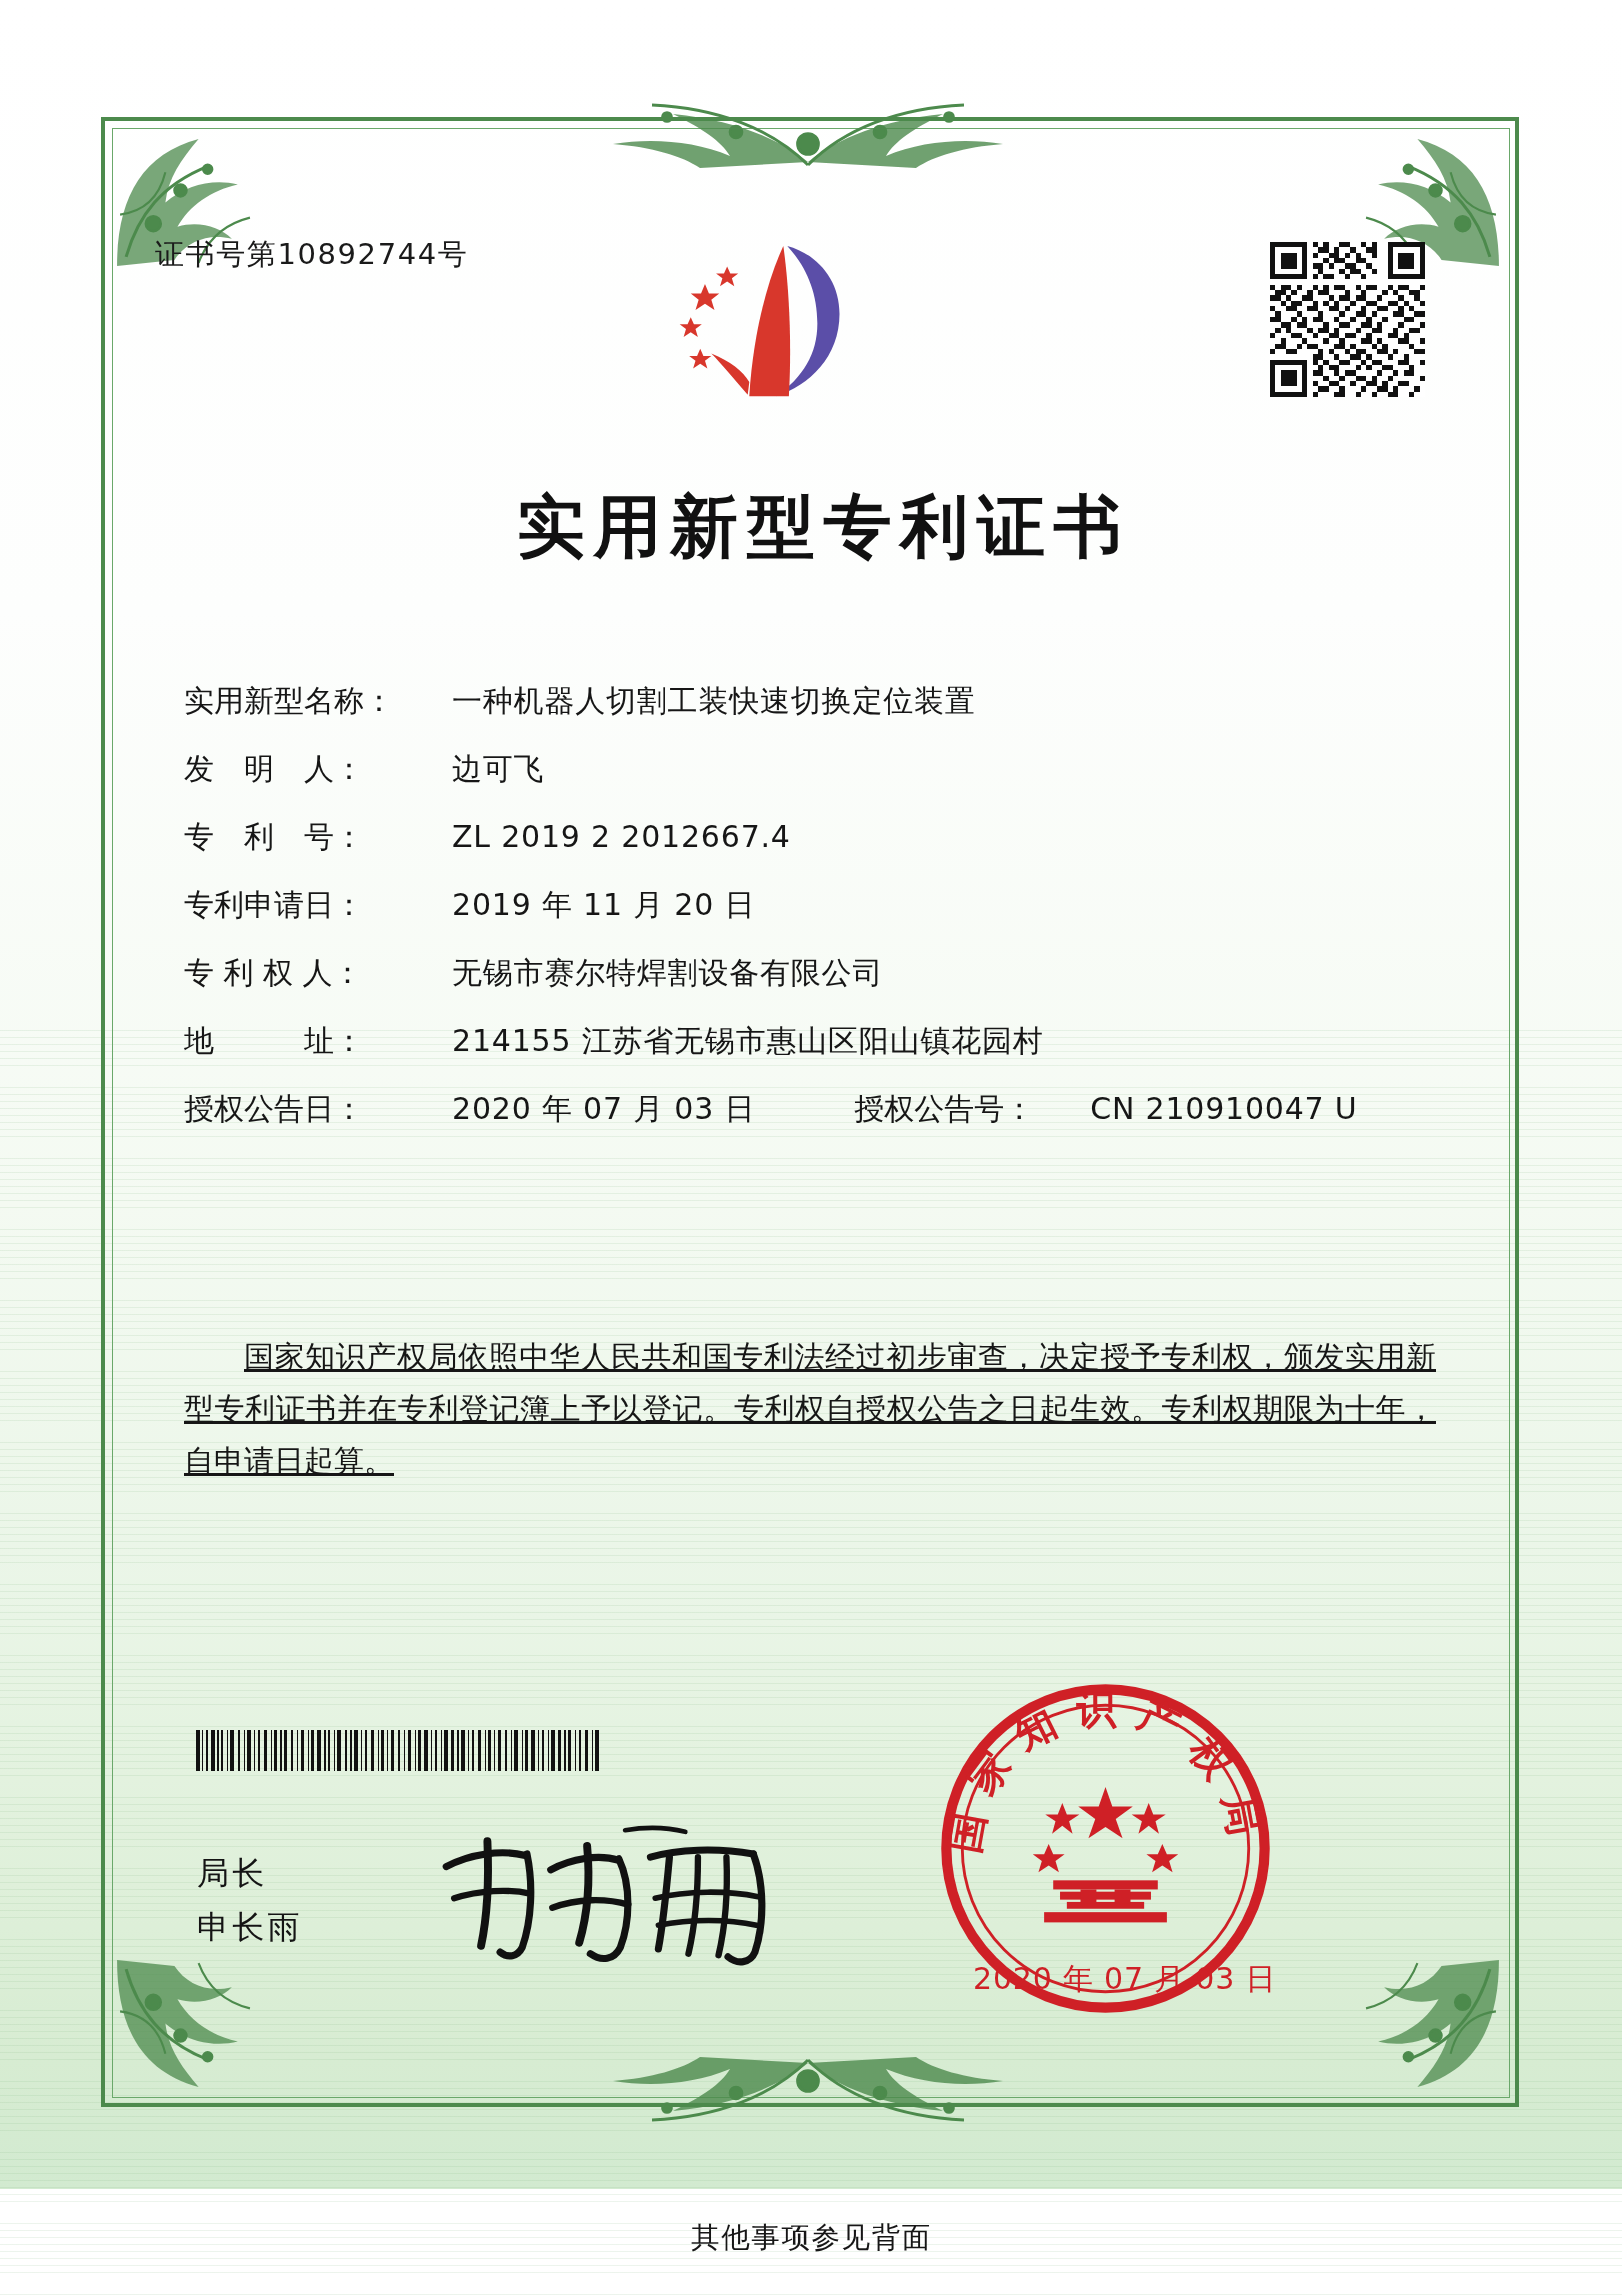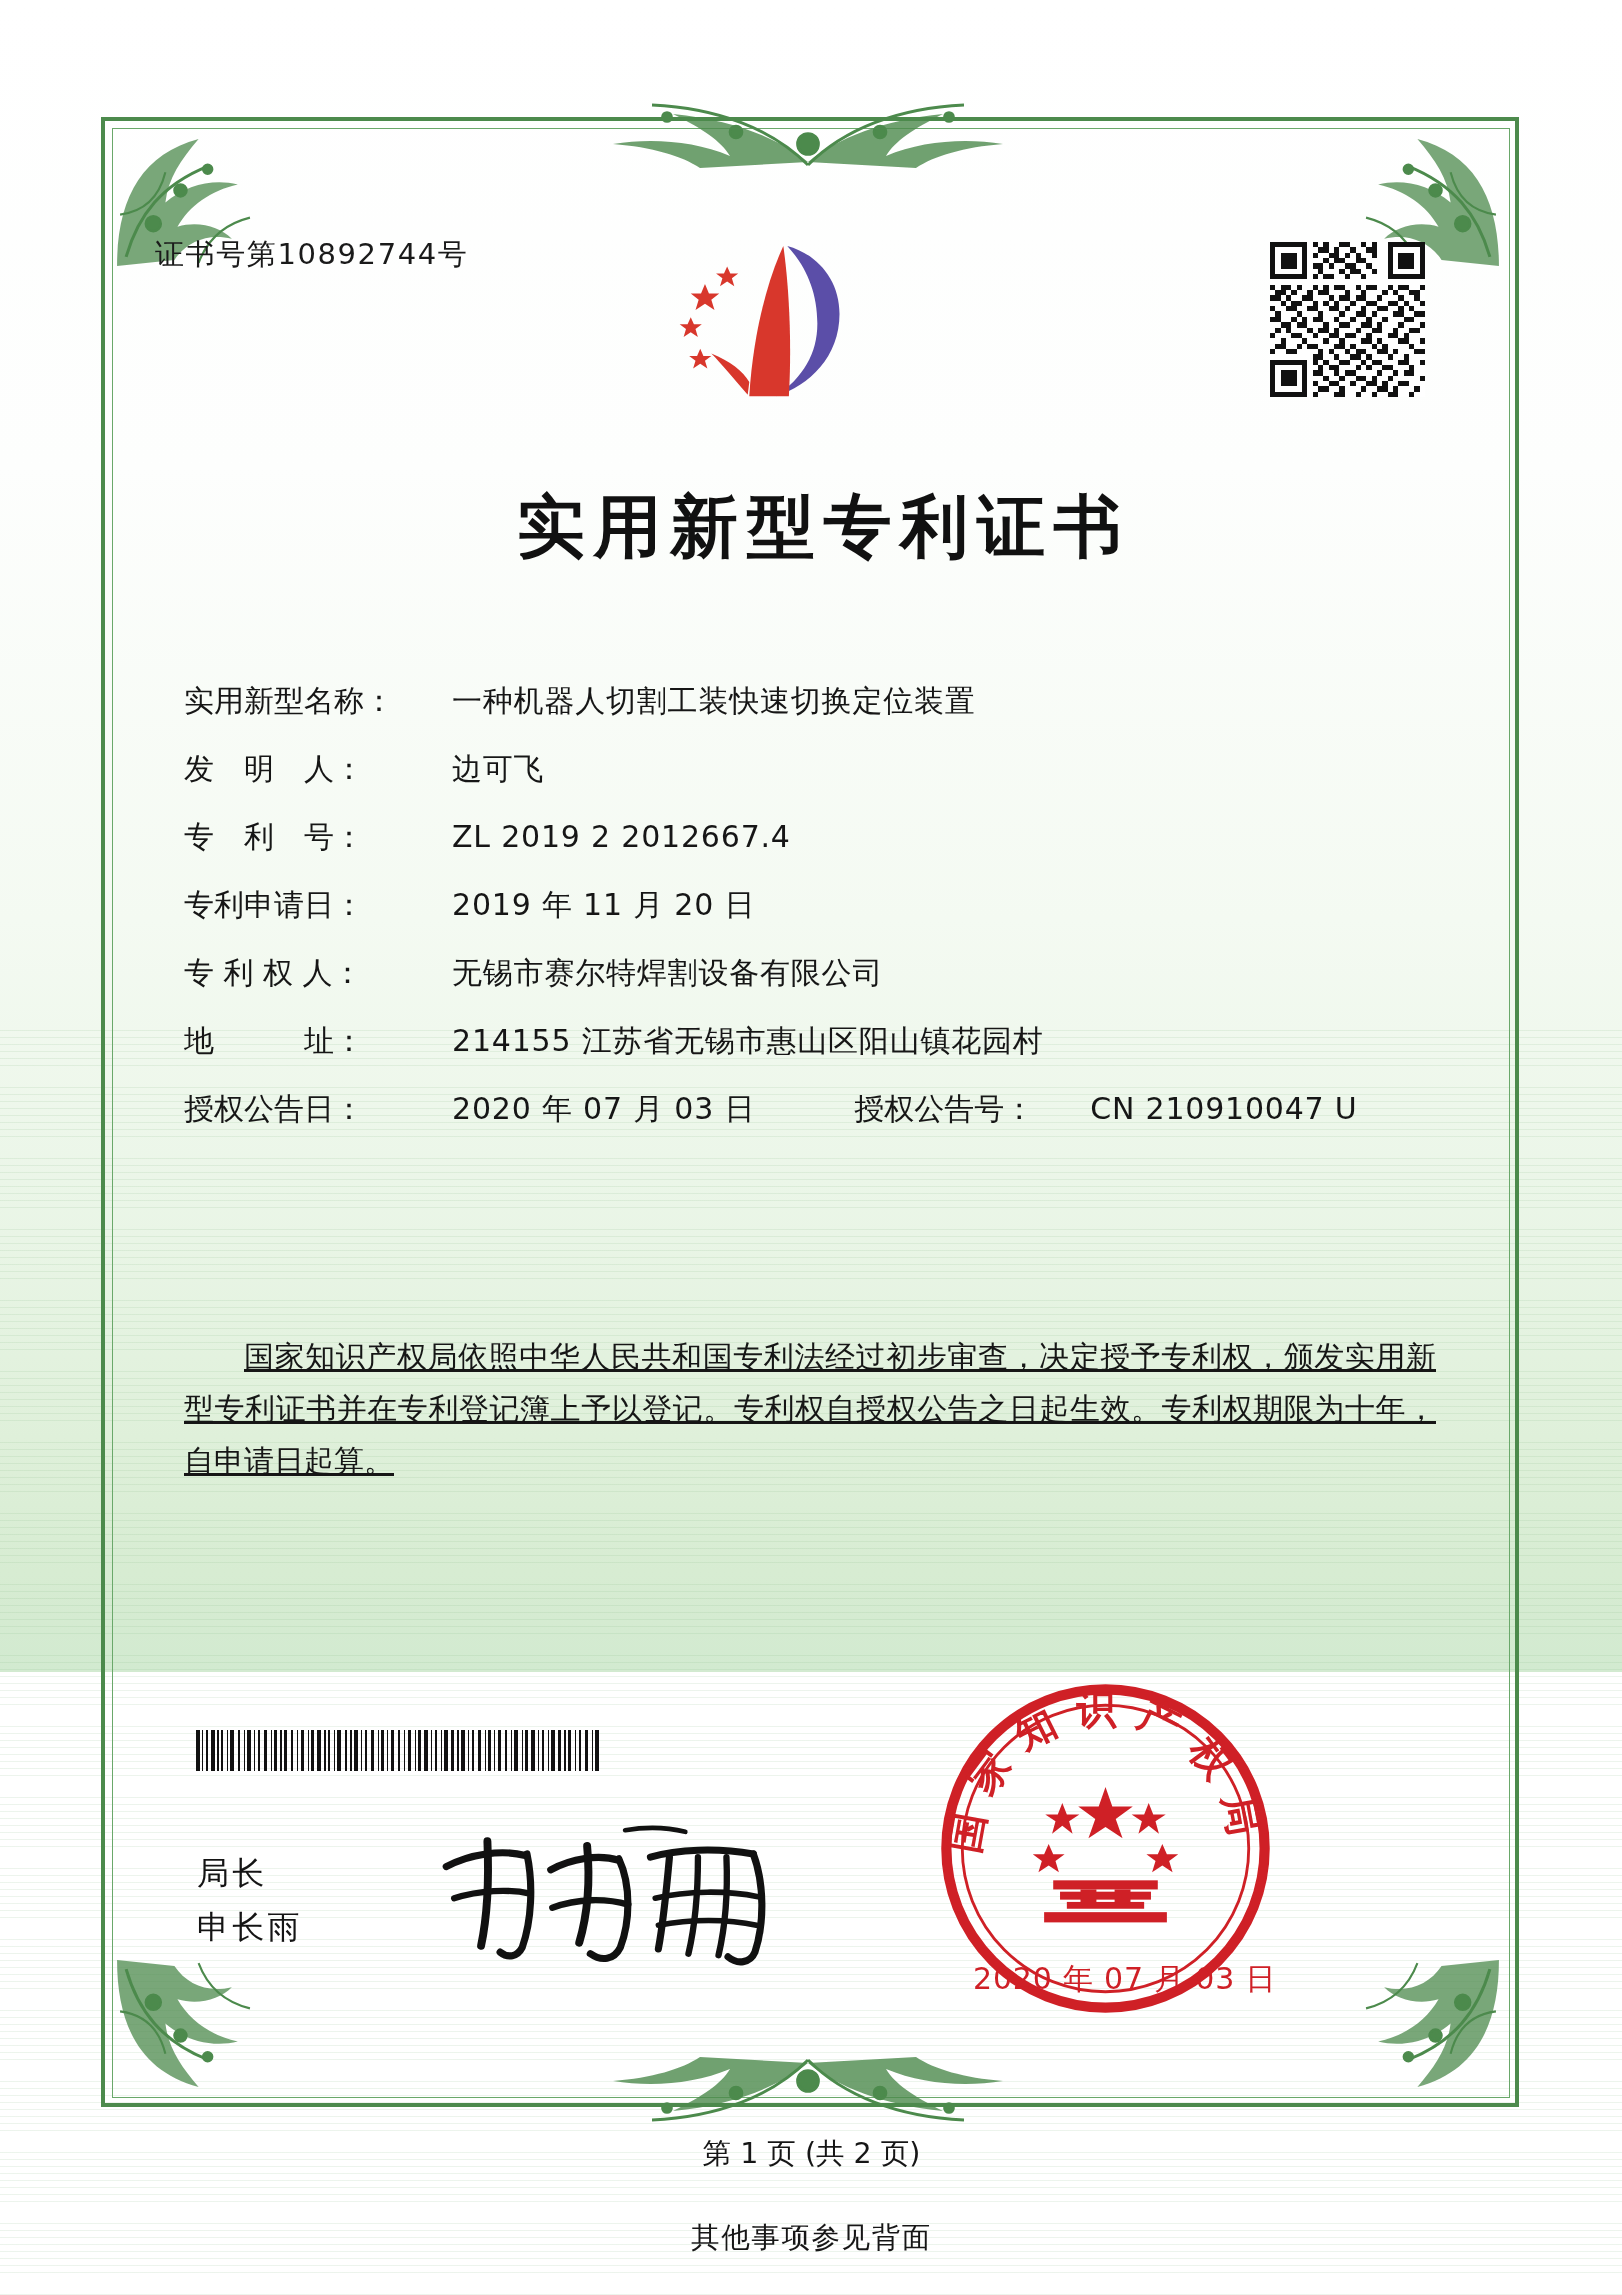--- a/index.html
+++ b/index.html
@@ -13,21 +13,21 @@
     font-family: "DejaVu Sans", "Liberation Sans", sans-serif;
     position: relative;
     overflow: hidden;
   }
 
   
   #certificate-page {
     position: absolute;
     left: 0; top: 0;
     width: 1623px;
-    height: 1672px;
+    height: 2189px;
     background:
       linear-gradient(180deg,
         #ffffff 0%,
         #fdfefd 28%,
         #f4faf2 55%,
         #e9f5e6 74%,
         #dff0da 86%,
         #d7ecd2 94%,
         #d2ead0 100%);
   }
@@ -744,17 +744,16 @@
         <rect x="158" y="186" width="14" height="12"></rect>
       </g>
 
       <text font-family="'DejaVu Sans','Liberation Sans',sans-serif" font-size="35" font-weight="bold" fill="#cf2026" letter-spacing="16">
         <textPath href="#sealTextPath" startOffset="50%" text-anchor="middle">国家知识产权局</textPath>
       </text>
     </svg>
   </div>
   <div id="seal-date">2020 年 07 月 03 日</div>
 
-  <div id="page-number">第 1 页 (共 2 页)</div>
   <div id="back-note">其他事项参见背面</div>
 
 </div>
 
 
 </body></html>

